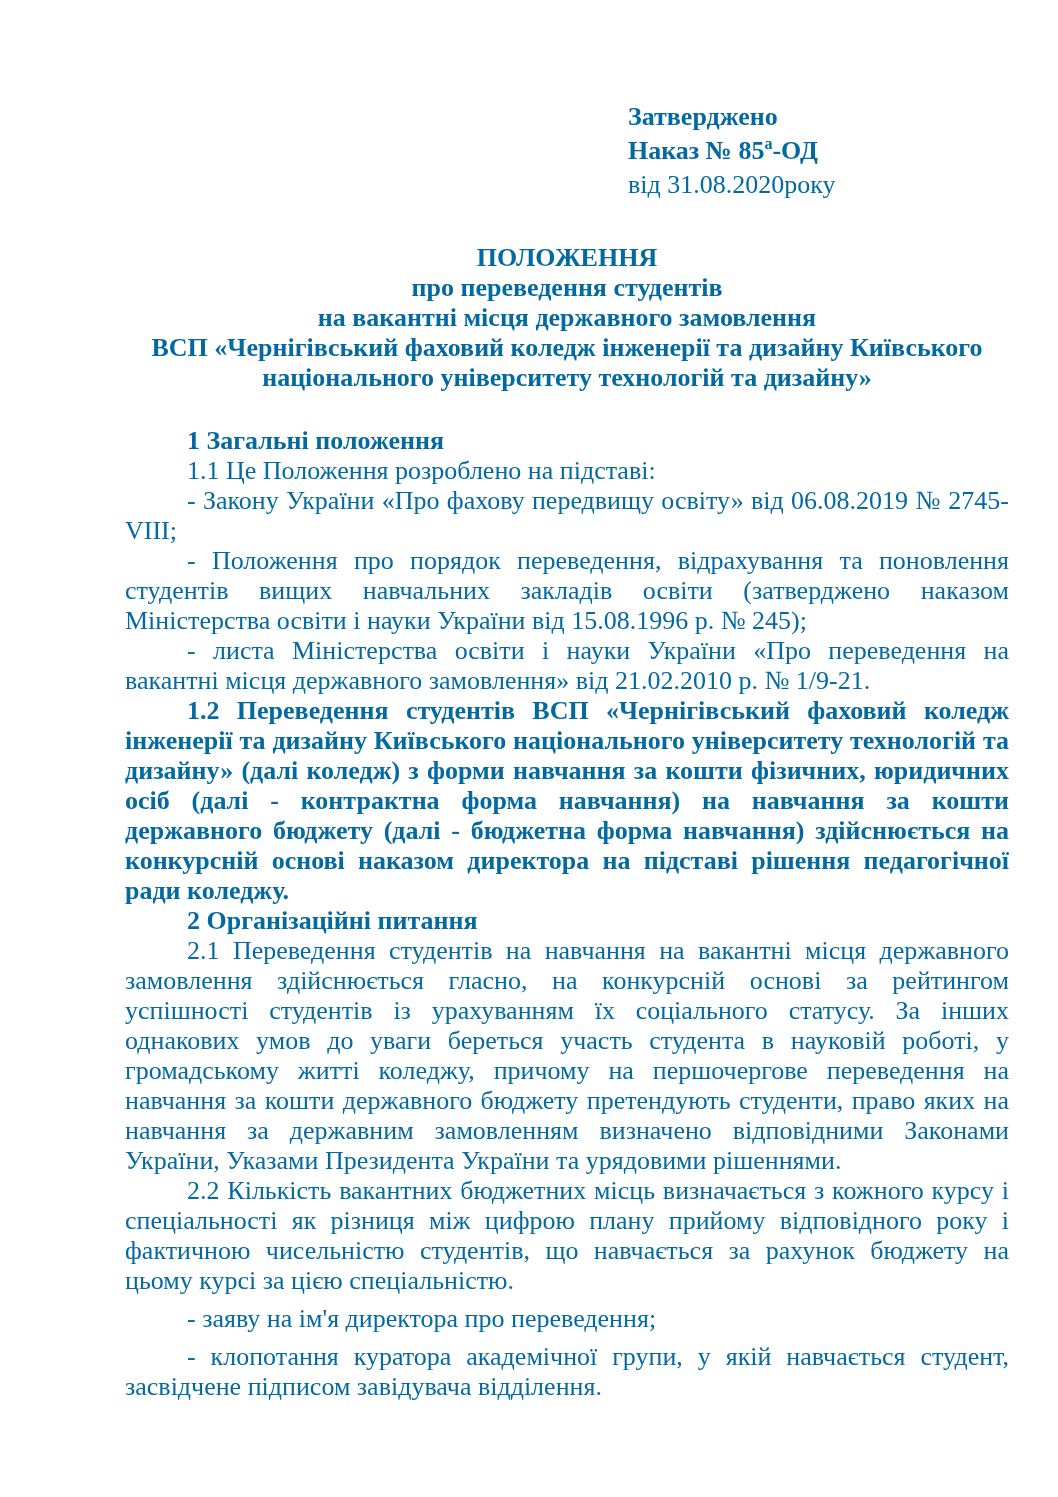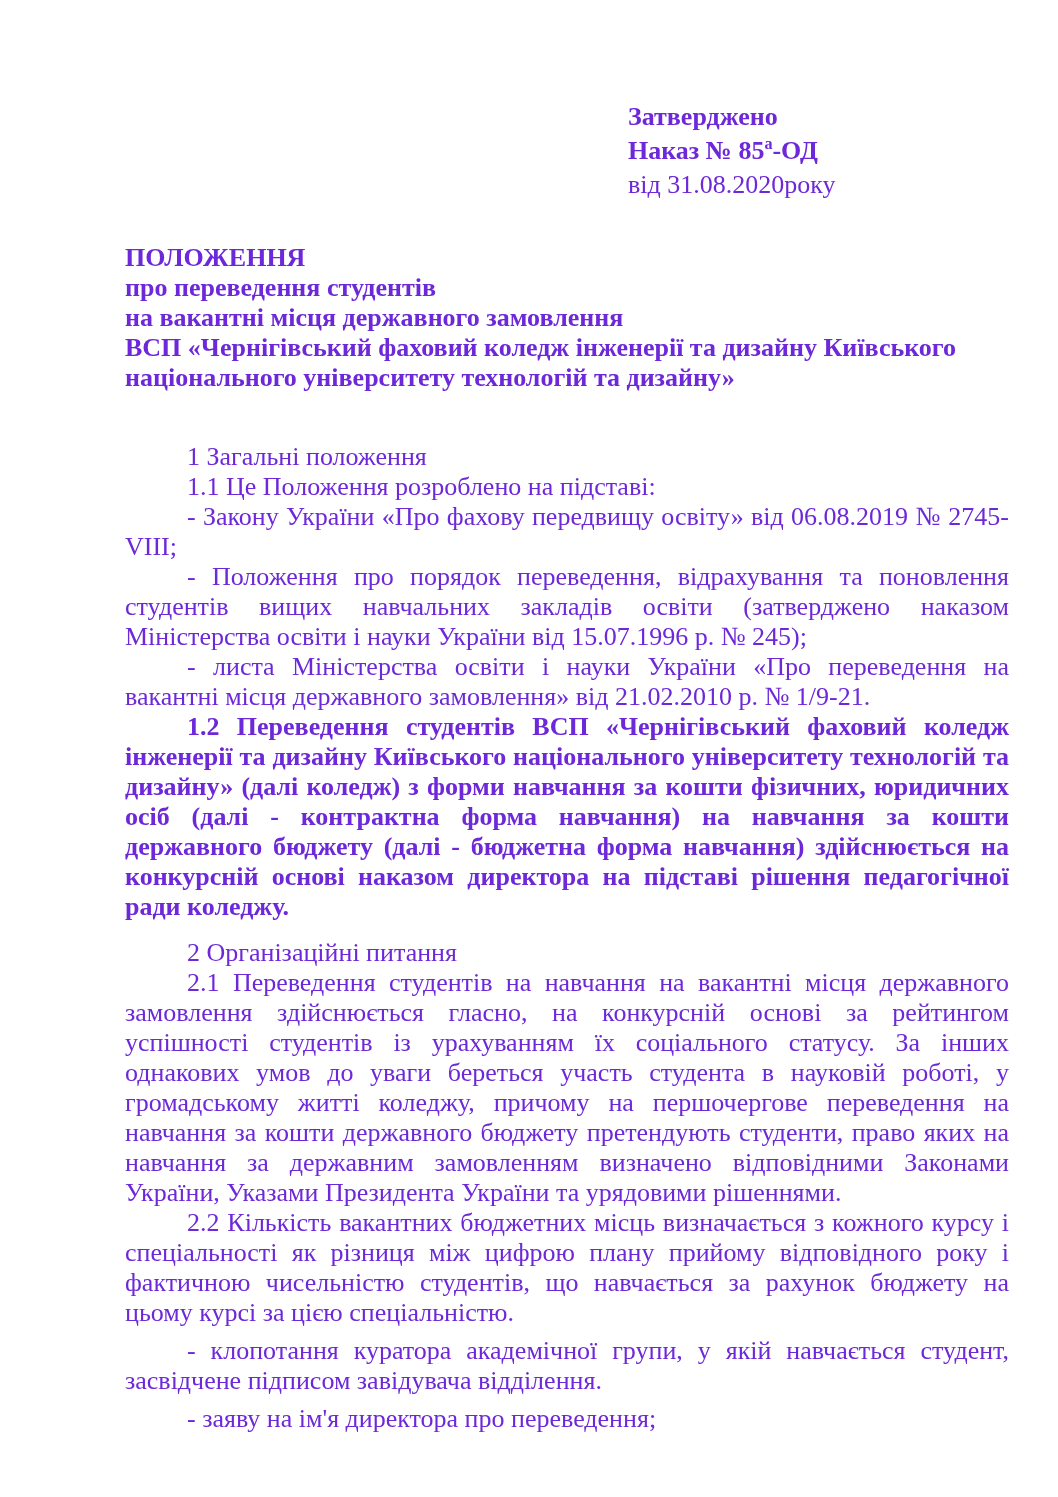--- a/index.html
+++ b/index.html
@@ -5,21 +5,21 @@
   html, body {
     margin: 0;
     padding: 0;
     background: #ffffff;
   }
   .page {
     position: relative;
     width: 1058px;
     height: 1497px;
     background: #ffffff;
-    color: #6d28d9;
+    color: #0369a1;
     font-family: "Liberation Serif", "DejaVu Serif", serif;
     font-size: 26px;
     line-height: 30px;
     overflow: hidden;
   }
   .approval {
     position: absolute;
     left: 628px;
     top: 100px;
     line-height: 34px;
@@ -30,39 +30,39 @@
     font-size: 0.62em;
     font-weight: bold;
     vertical-align: super;
     line-height: 0;
   }
   .doc-title {
     position: absolute;
     left: 125px;
     top: 243px;
     width: 884px;
+    text-align: center;
     font-weight: bold;
     line-height: 30px;
   }
   .doc-body {
     position: absolute;
     left: 125px;
     top: 426px;
     width: 884px;
   }
   .para {
     margin: 0;
     text-indent: 62px;
     text-align: justify;
     line-height: 30px;
   }
   .para.heading {
-    font-weight: normal;
+    font-weight: bold;
     text-align: left;
-    margin-top: 16px;
   }
   .para.bold {
     font-weight: bold;
   }
   .para.spaced {
     margin-top: 8px;
   }
 </style>
 </head>
 <body>
@@ -80,23 +80,23 @@
     <div>про переведення студентів</div>
     <div>на вакантні місця державного замовлення</div>
     <div>ВСП «Чернігівський фаховий коледж інженерії та дизайну Київського</div>
     <div>національного університету технологій та дизайну»</div>
   </div>
 
   <div class="doc-body" id="doc-body">
       <p class="para heading">1 Загальні положення</p>
       <p class="para normal">1.1 Це Положення розроблено на підставі:</p>
       <p class="para normal">- Закону України «Про фахову передвищу освіту» від 06.08.2019 № 2745-VIII;</p>
-      <p class="para normal">- Положення про порядок переведення, відрахування та поновлення студентів вищих навчальних закладів освіти (затверджено наказом Міністерства освіти і науки України від 15.07.1996 р. № 245);</p>
+      <p class="para normal">- Положення про порядок переведення, відрахування та поновлення студентів вищих навчальних закладів освіти (затверджено наказом Міністерства освіти і науки України від 15.08.1996 р. № 245);</p>
       <p class="para normal">- листа Міністерства освіти і науки України «Про переведення на вакантні місця державного замовлення» від 21.02.2010 р. № 1/9-21.</p>
       <p class="para bold">1.2 Переведення студентів ВСП «Чернігівський фаховий коледж інженерії та дизайну Київського національного університету технологій та дизайну»  (далі коледж) з форми навчання за кошти фізичних, юридичних осіб (далі - контрактна форма навчання) на навчання за кошти державного бюджету (далі - бюджетна форма навчання) здійснюється на конкурсній основі наказом директора на підставі рішення педагогічної ради коледжу.</p>
       <p class="para heading">2 Організаційні питання</p>
       <p class="para normal">2.1 Переведення студентів на навчання на вакантні місця державного замовлення здійснюється гласно, на конкурсній основі за рейтингом успішності студентів із урахуванням їх соціального статусу. За інших однакових умов до уваги береться участь студента в науковій роботі, у громадському житті коледжу, причому на першочергове переведення на навчання за кошти державного бюджету претендують студенти, право яких на навчання за державним замовленням визначено відповідними Законами України, Указами Президента України та урядовими рішеннями.</p>
       <p class="para normal">2.2 Кількість вакантних бюджетних місць визначається з кожного курсу і спеціальності як різниця між цифрою плану прийому відповідного року і фактичною чисельністю студентів, що навчається за рахунок бюджету на цьому курсі за цією спеціальністю.</p>
+      <p class="para normal spaced">- заяву на ім'я директора про переведення;</p>
       <p class="para normal spaced">- клопотання куратора академічної групи, у якій навчається студент, засвідчене підписом завідувача відділення.</p>
-      <p class="para normal spaced">- заяву на ім'я директора про переведення;</p>
     </div>
 
 </div>
 
 </body></html>

